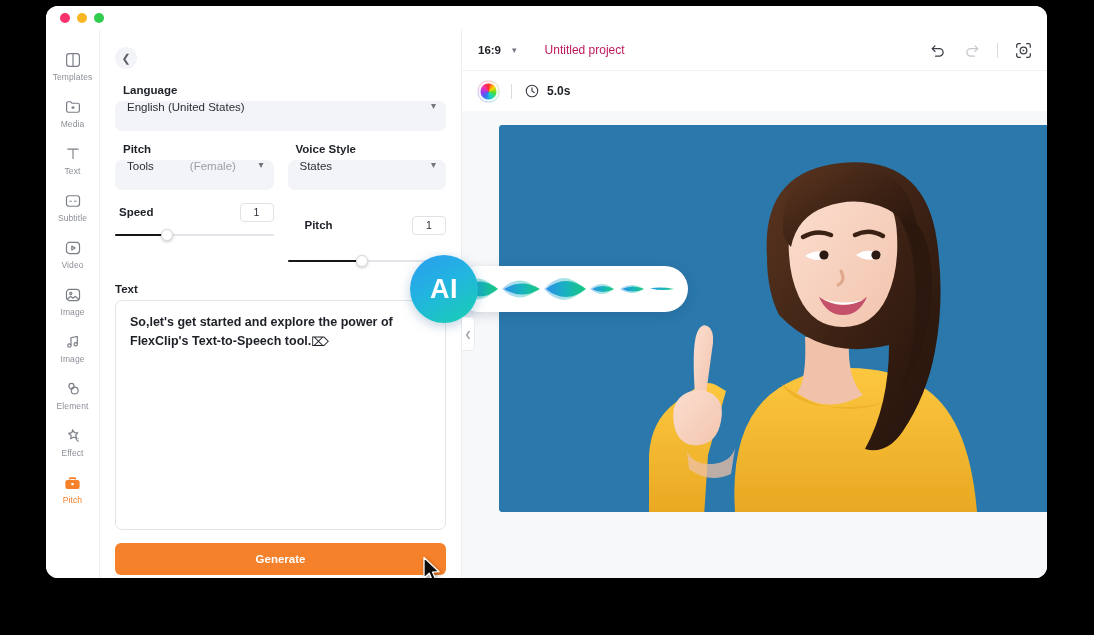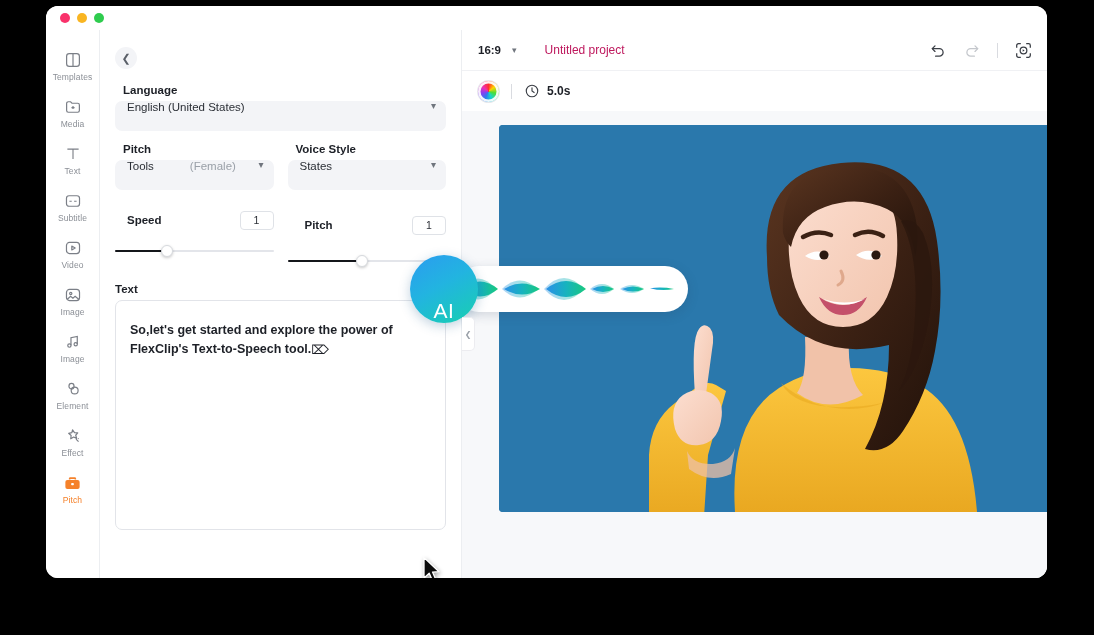--- a/index.html
+++ b/index.html
@@ -183,21 +183,21 @@
   
   #text-head {
     display: flex; align-items: flex-end; justify-content: space-between;
     margin-top: 16px; margin-bottom: 5px;
   }
   #char-count { font-size: 10px; color: #b4b8bf; }
   #textarea-box {
     height: 230px;
     border: 1px solid #e2e4e9;
     border-radius: 7px;
-    padding: 20px 14px;
+    padding: 12px 14px;
     font-size: 12.5px;
     font-weight: bold;
     color: #1d2027;
     line-height: 1.55;
     background: #fff;
     overflow: hidden;
     cursor: text;
   }
   .caret {
     display: inline-block;
@@ -243,24 +243,24 @@
     box-shadow: 0 3px 12px rgba(40,60,90,.18);
     overflow: hidden;
     display: flex; align-items: center;
   }
   #ai-badge {
     position: absolute;
     left: 0; top: 0;
     width: 68px; height: 68px;
     border-radius: 50%;
     background: linear-gradient(150deg, #2b9cf0 0%, #22b4e0 45%, #18d0b0 100%);
-    display: flex; align-items: flex-end; justify-content: center;
+    display: flex; align-items: center; justify-content: center;
     color: #ffffff;
-    font-size: 21px;
-    font-weight: normal;
+    font-size: 27px;
+    font-weight: bold;
     letter-spacing: .5px;
     box-shadow: 0 3px 12px rgba(30,90,140,.28);
   }
 
   
   #collapse-handle {
     position: absolute;
     left: 416px; top: 311px;
     width: 13px; height: 34px;
     background: #ffffff;
@@ -492,21 +492,21 @@
           <div class="select-box">
             <span class="sel-val">States</span>
             <span class="chev">▾</span>
           </div>
         </div>
       </div>
 
       <div class="row2">
         <div>
           <div class="slider-head">
-            <span class="field-label" style="margin:12px">Speed</span>
+            <span class="field-label" style="margin:4px">Speed</span>
             <span class="num-box">1</span>
           </div>
           <div class="slider">
             <div class="track"></div>
             <div class="fill" id="speed-fill" style="width: 33%;"></div>
             <div class="thumb" id="speed-thumb" style="left: 33%;"></div>
           </div>
         </div>
         <div>
           <div class="slider-head">
@@ -520,20 +520,23 @@
           </div>
         </div>
       </div>
 
       <div id="text-head">
         <span class="field-label" style="margin:0">Text</span>
         <span id="char-count">3/4</span>
       </div>
       <div id="textarea-box"><span>So,let's get started and explore the power of FlexClip's Text-to-Speech tool.</span><span class="caret">⌦</span></div>
 
+      <div id="generate-btn">
+        <span>Generate</span>
+      </div>
 
       <svg id="mouse-cursor" viewBox="0 0 20 28">
         <path d="M2 1.5 L2 22 L7.2 17.2 L10.6 25 L13.8 23.6 L10.5 16.1 L17 15.7 Z" fill="#0b0b0b" stroke="#ffffff" stroke-width="1.3" stroke-linejoin="round"></path>
       </svg>
     </div>
 
     <div id="editor">
 
       <div id="top-toolbar">
         <div id="ratio-btn">

